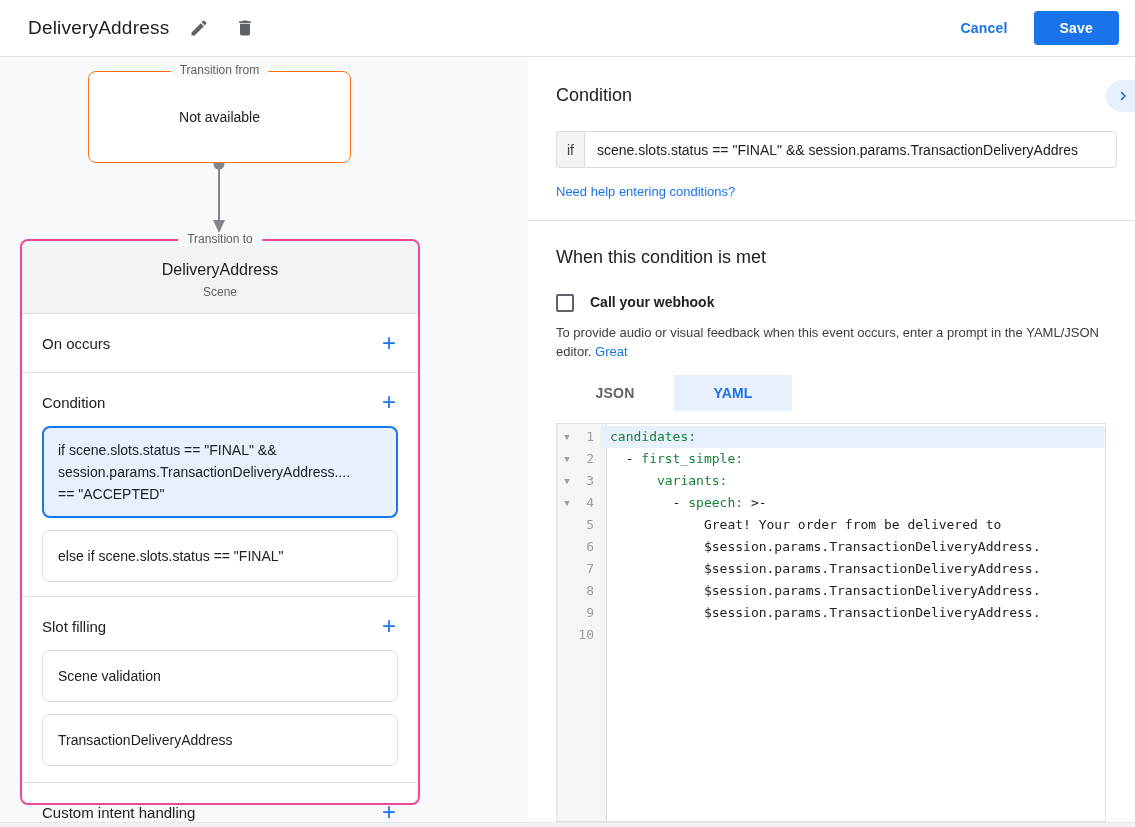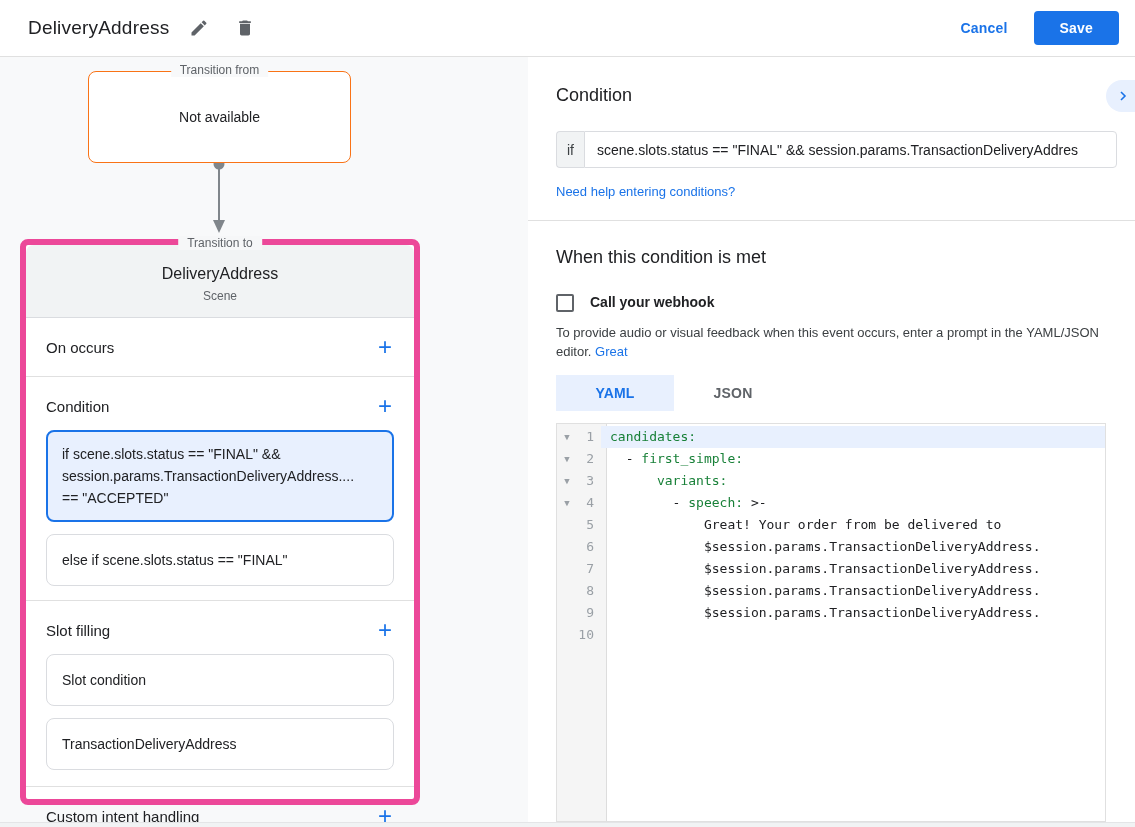--- a/index.html
+++ b/index.html
@@ -27,21 +27,21 @@
   
   .tf-box { position:relative; margin:14px 0 0 88px; width:263px; height:92px;
             background:#fff; border:1px solid #f97316; border-radius:8px;
             display:flex; align-items:center; justify-content:center; }
   .legend { position:absolute; top:-9px; left:50%; transform:translateX(-50%);
             background:#f8f9fa; padding:0 9px; font-size:12px; color:#5f6368; white-space:nowrap; }
   .tf-value { font-size:14px; color:#202124; }
   .arrow-wrap { height:76px; margin-left:211px; width:16px; margin-top:-5px; }
 
   .scene-card { position:relative; margin:5px 0 2px 20px; width:400px;
-                background:#fff; border:6px solid #ec4899; border-radius:8px; height:566px; }
+                background:#fff; border:2px solid #ec4899; border-radius:8px; height:566px; }
   .scene-card .legend { background:#f6f7f8; }
   .card-header { background:#f1f3f4; border-bottom:1px solid #dadce0; border-radius:8px 8px 0 0;
                  text-align:center; padding:20px 0 14px; }
   .card-title { font-size:16px; color:#202124; }
   .card-subtitle { font-size:12px; color:#5f6368; margin-top:6px; }
 
   .section { border-bottom:1px solid #e0e0e0; }
   .section:last-child { border-bottom:none; }
   .section-row { display:flex; align-items:center; justify-content:space-between;
                  padding:19px 16px 19px 20px; }
@@ -174,21 +174,21 @@
 session.params.TransactionDeliveryAddress....
 == "ACCEPTED"</div>
         <div class="inner-box" style="margin-bottom:14px">else if scene.slots.status == "FINAL"</div>
       </div>
 
       <div class="section">
         <div class="section-row tight">
           <span class="section-label">Slot filling</span>
           <span class="plus">+</span>
         </div>
-        <div class="inner-box">Slot condition</div>
+        <div class="inner-box">Scene validation</div>
         <div class="inner-box" style="margin-bottom:16px">TransactionDeliveryAddress</div>
       </div>
 
       <div class="section">
         <div class="section-row">
           <span class="section-label">Custom intent handling</span>
           <span class="plus">+</span>
         </div>
       </div>
     </div>
@@ -219,22 +219,22 @@
       <div class="check-row">
         <span class="checkbox"></span>
         <span class="check-label">Call your webhook</span>
       </div>
 
 
       <p class="desc"><span>To provide audio or visual feedback when this event occurs, enter a prompt in the YAML/JSON editor.</span>
         <a href="#">Great</a></p>
 
       <div class="tabs">
+        <div class="tab">JSON</div>
         <div class="tab active">YAML</div>
-        <div class="tab">JSON</div>
       </div>
 
       <div class="editor">
         <div class="gutter-bg"></div>
         <div class="ed-lines">
             <div class="ed-line hl">
               <span class="ed-fold">▼</span>
               <span class="ed-num">1</span>
               <span class="ed-code"><span class="tok-key">candidates:</span></span>
             </div>

